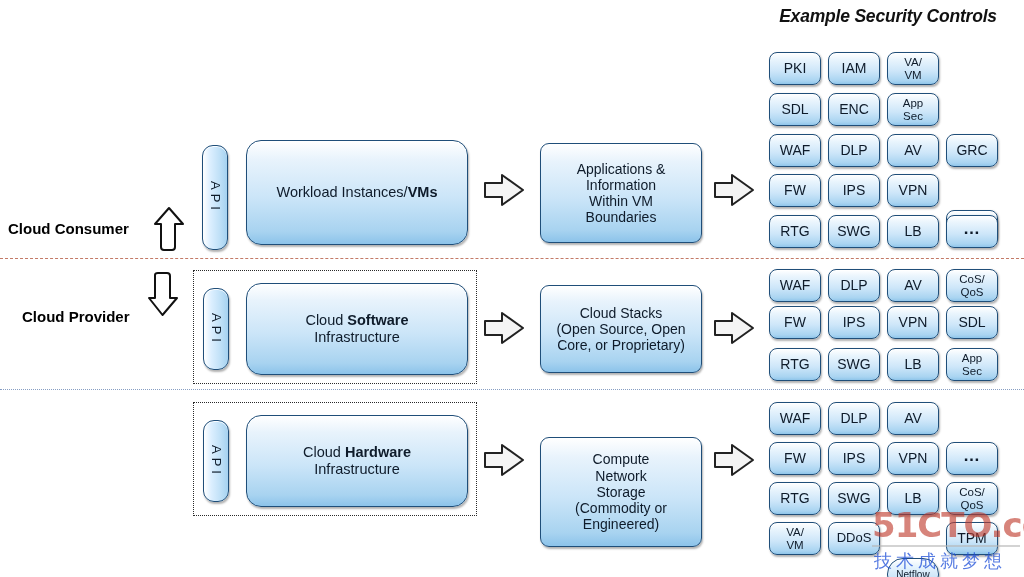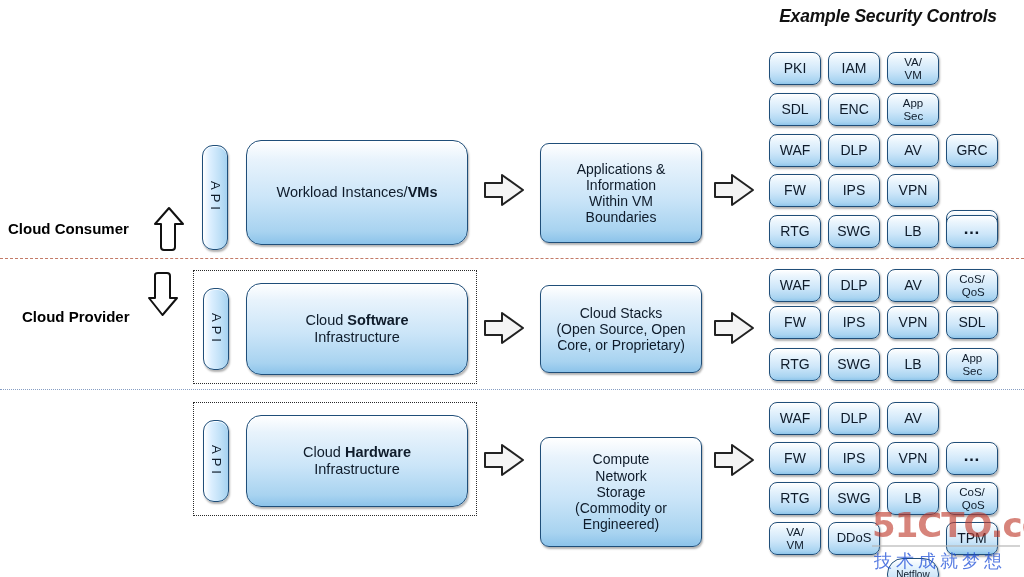--- a/index.html
+++ b/index.html
@@ -67,21 +67,21 @@
   .chip{
     position:absolute;
     border:1.7px solid #1f4e79;
     border-radius:8px;
     background:linear-gradient(to bottom,#ffffff 0%,#eaf5fd 20%,#cde6f9 58%,#a9d4f1 90%,#8fc5ea 100%);
     box-shadow:1px 1.5px 2px rgba(0,0,0,.30), inset 0 1px 0 rgba(255,255,255,.9);
     display:flex;align-items:center;justify-content:center;
     font-size:14px;color:#0e1b2a;text-align:center;line-height:1.05;
     box-sizing:border-box;
   }
-  .chip.two{font-size:11.5px;line-height:1.12;text-align:right;}
+  .chip.two{font-size:11.5px;line-height:1.12;}
   .chip.tiny{font-size:10px;line-height:1.1;margin-top:36px;}
   .chip.dots{font-size:17px;font-weight:bold;letter-spacing:1px;padding-bottom:5px;}
 
   
   .arrow{position:absolute;}
   .arrow svg{display:block;}
 
   
   .role{
     position:absolute;font-weight:bold;font-size:15px;color:#000;

